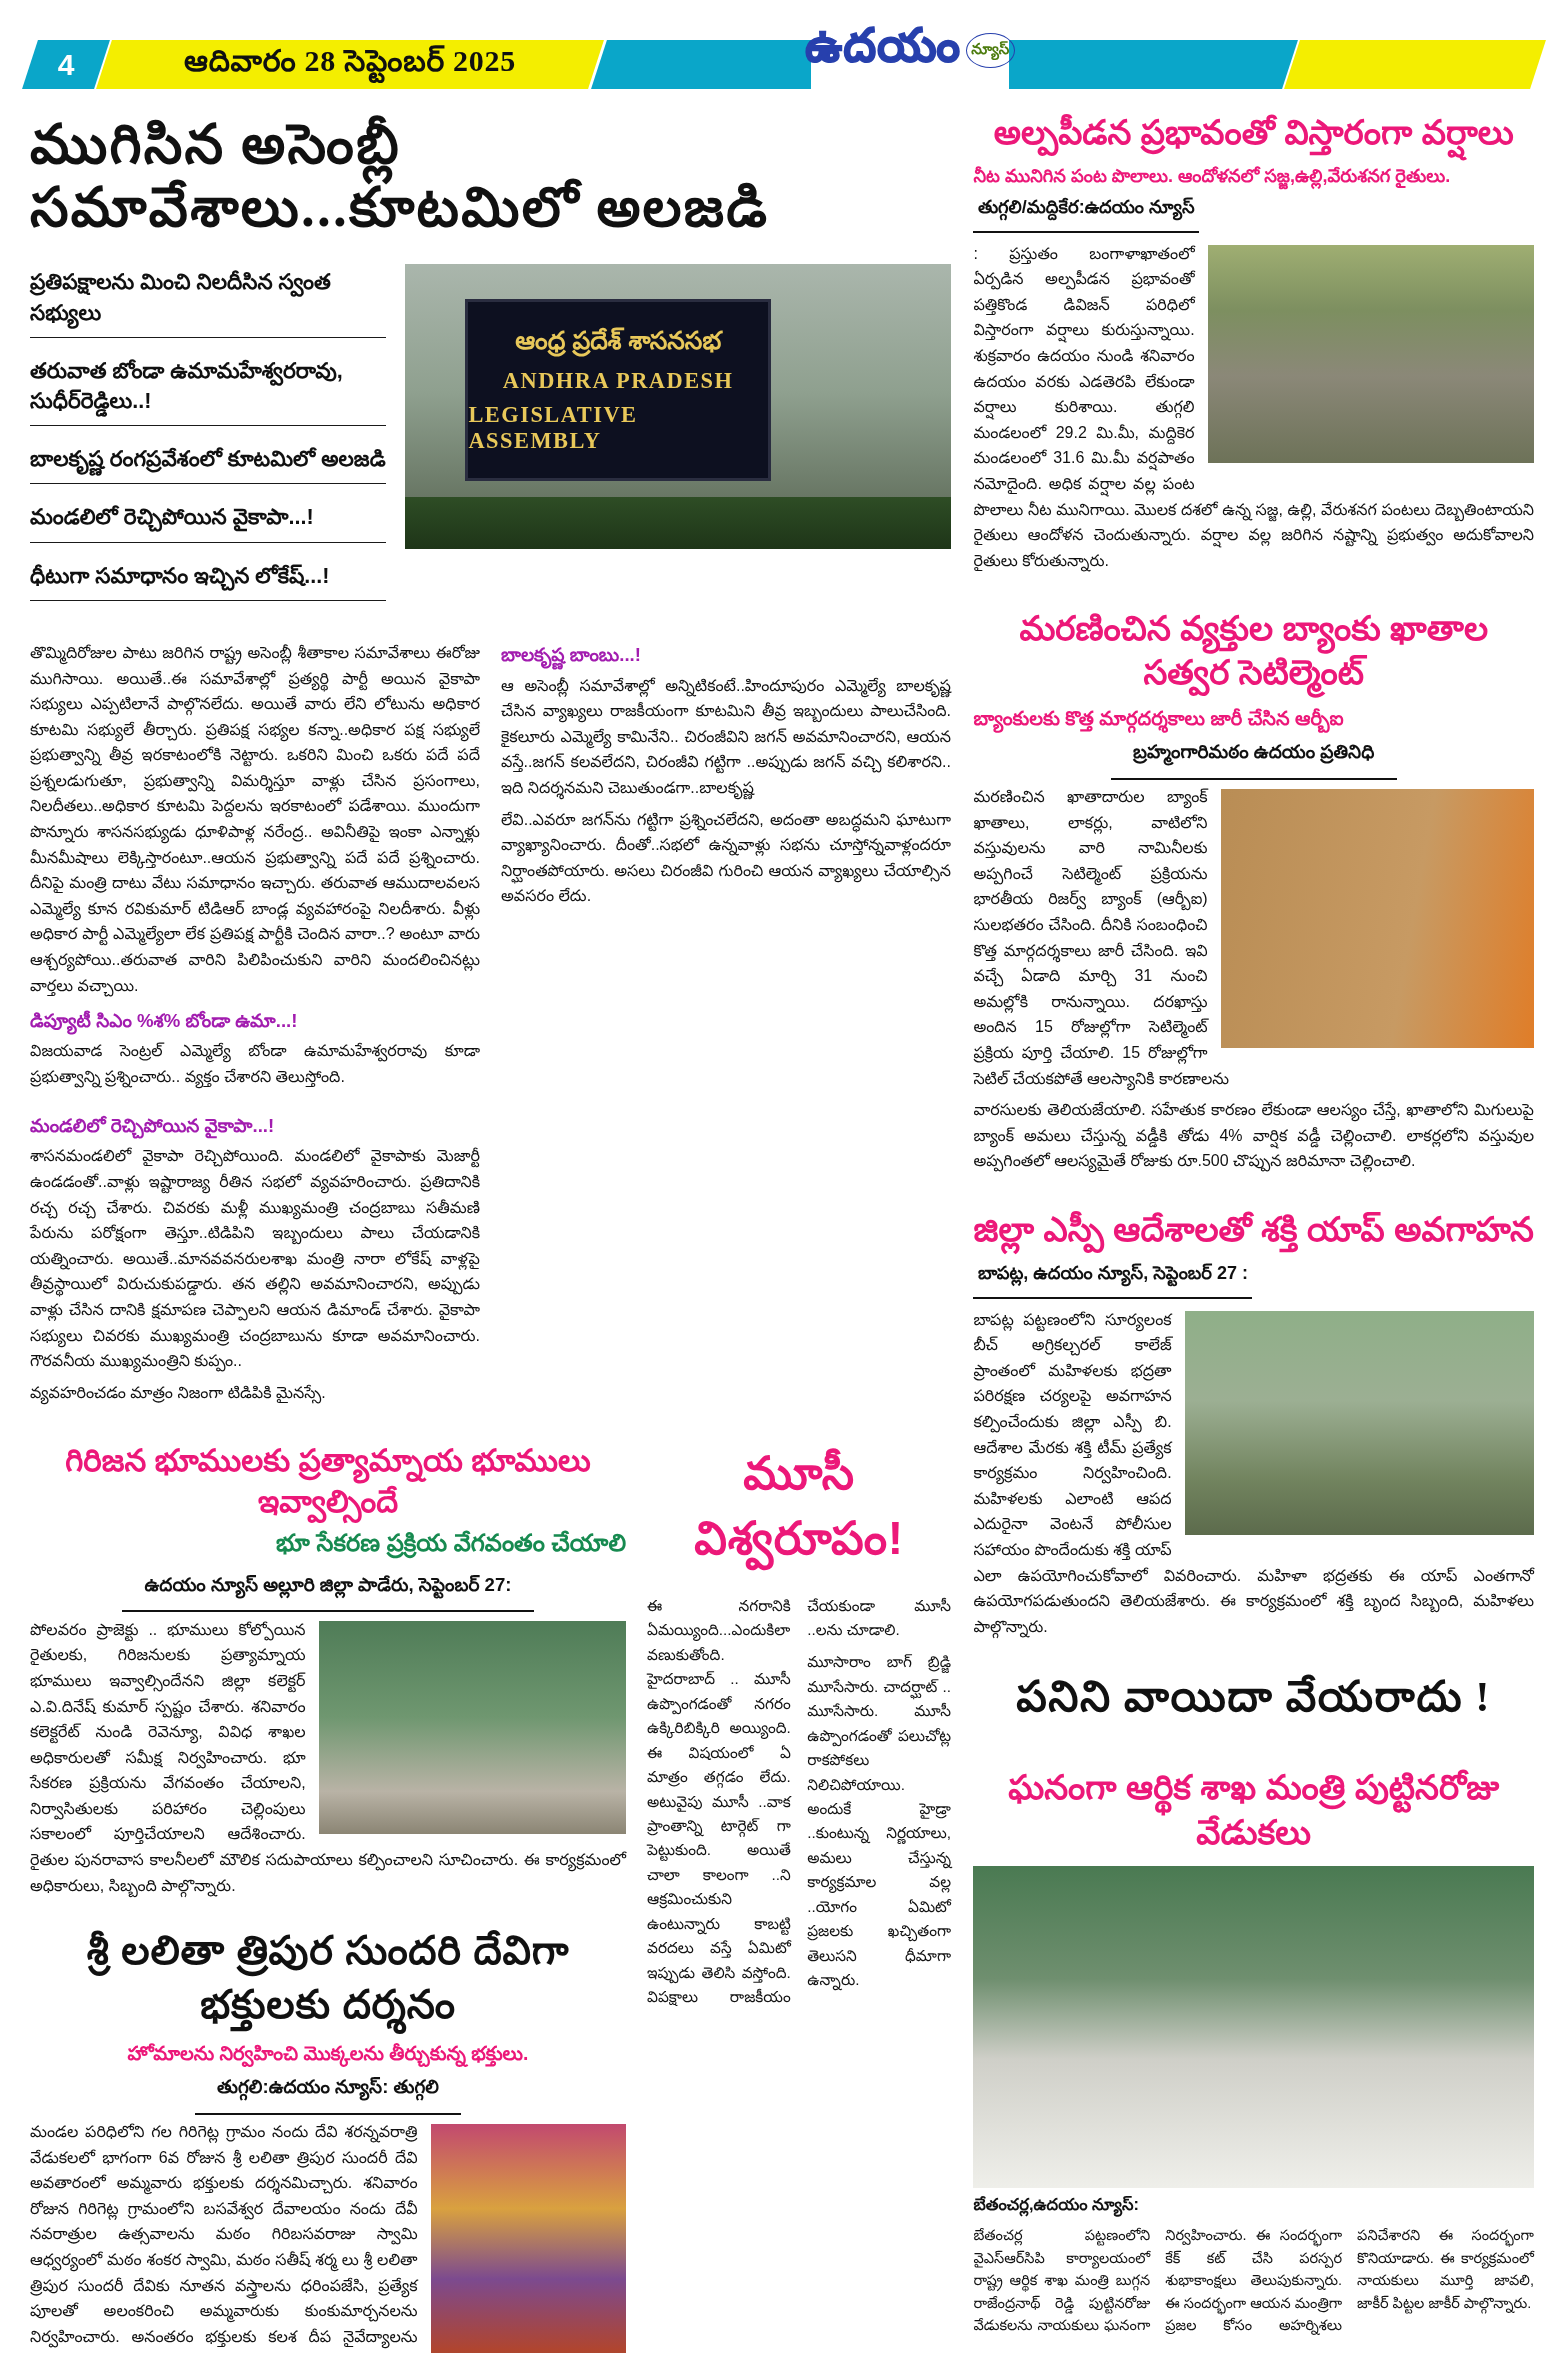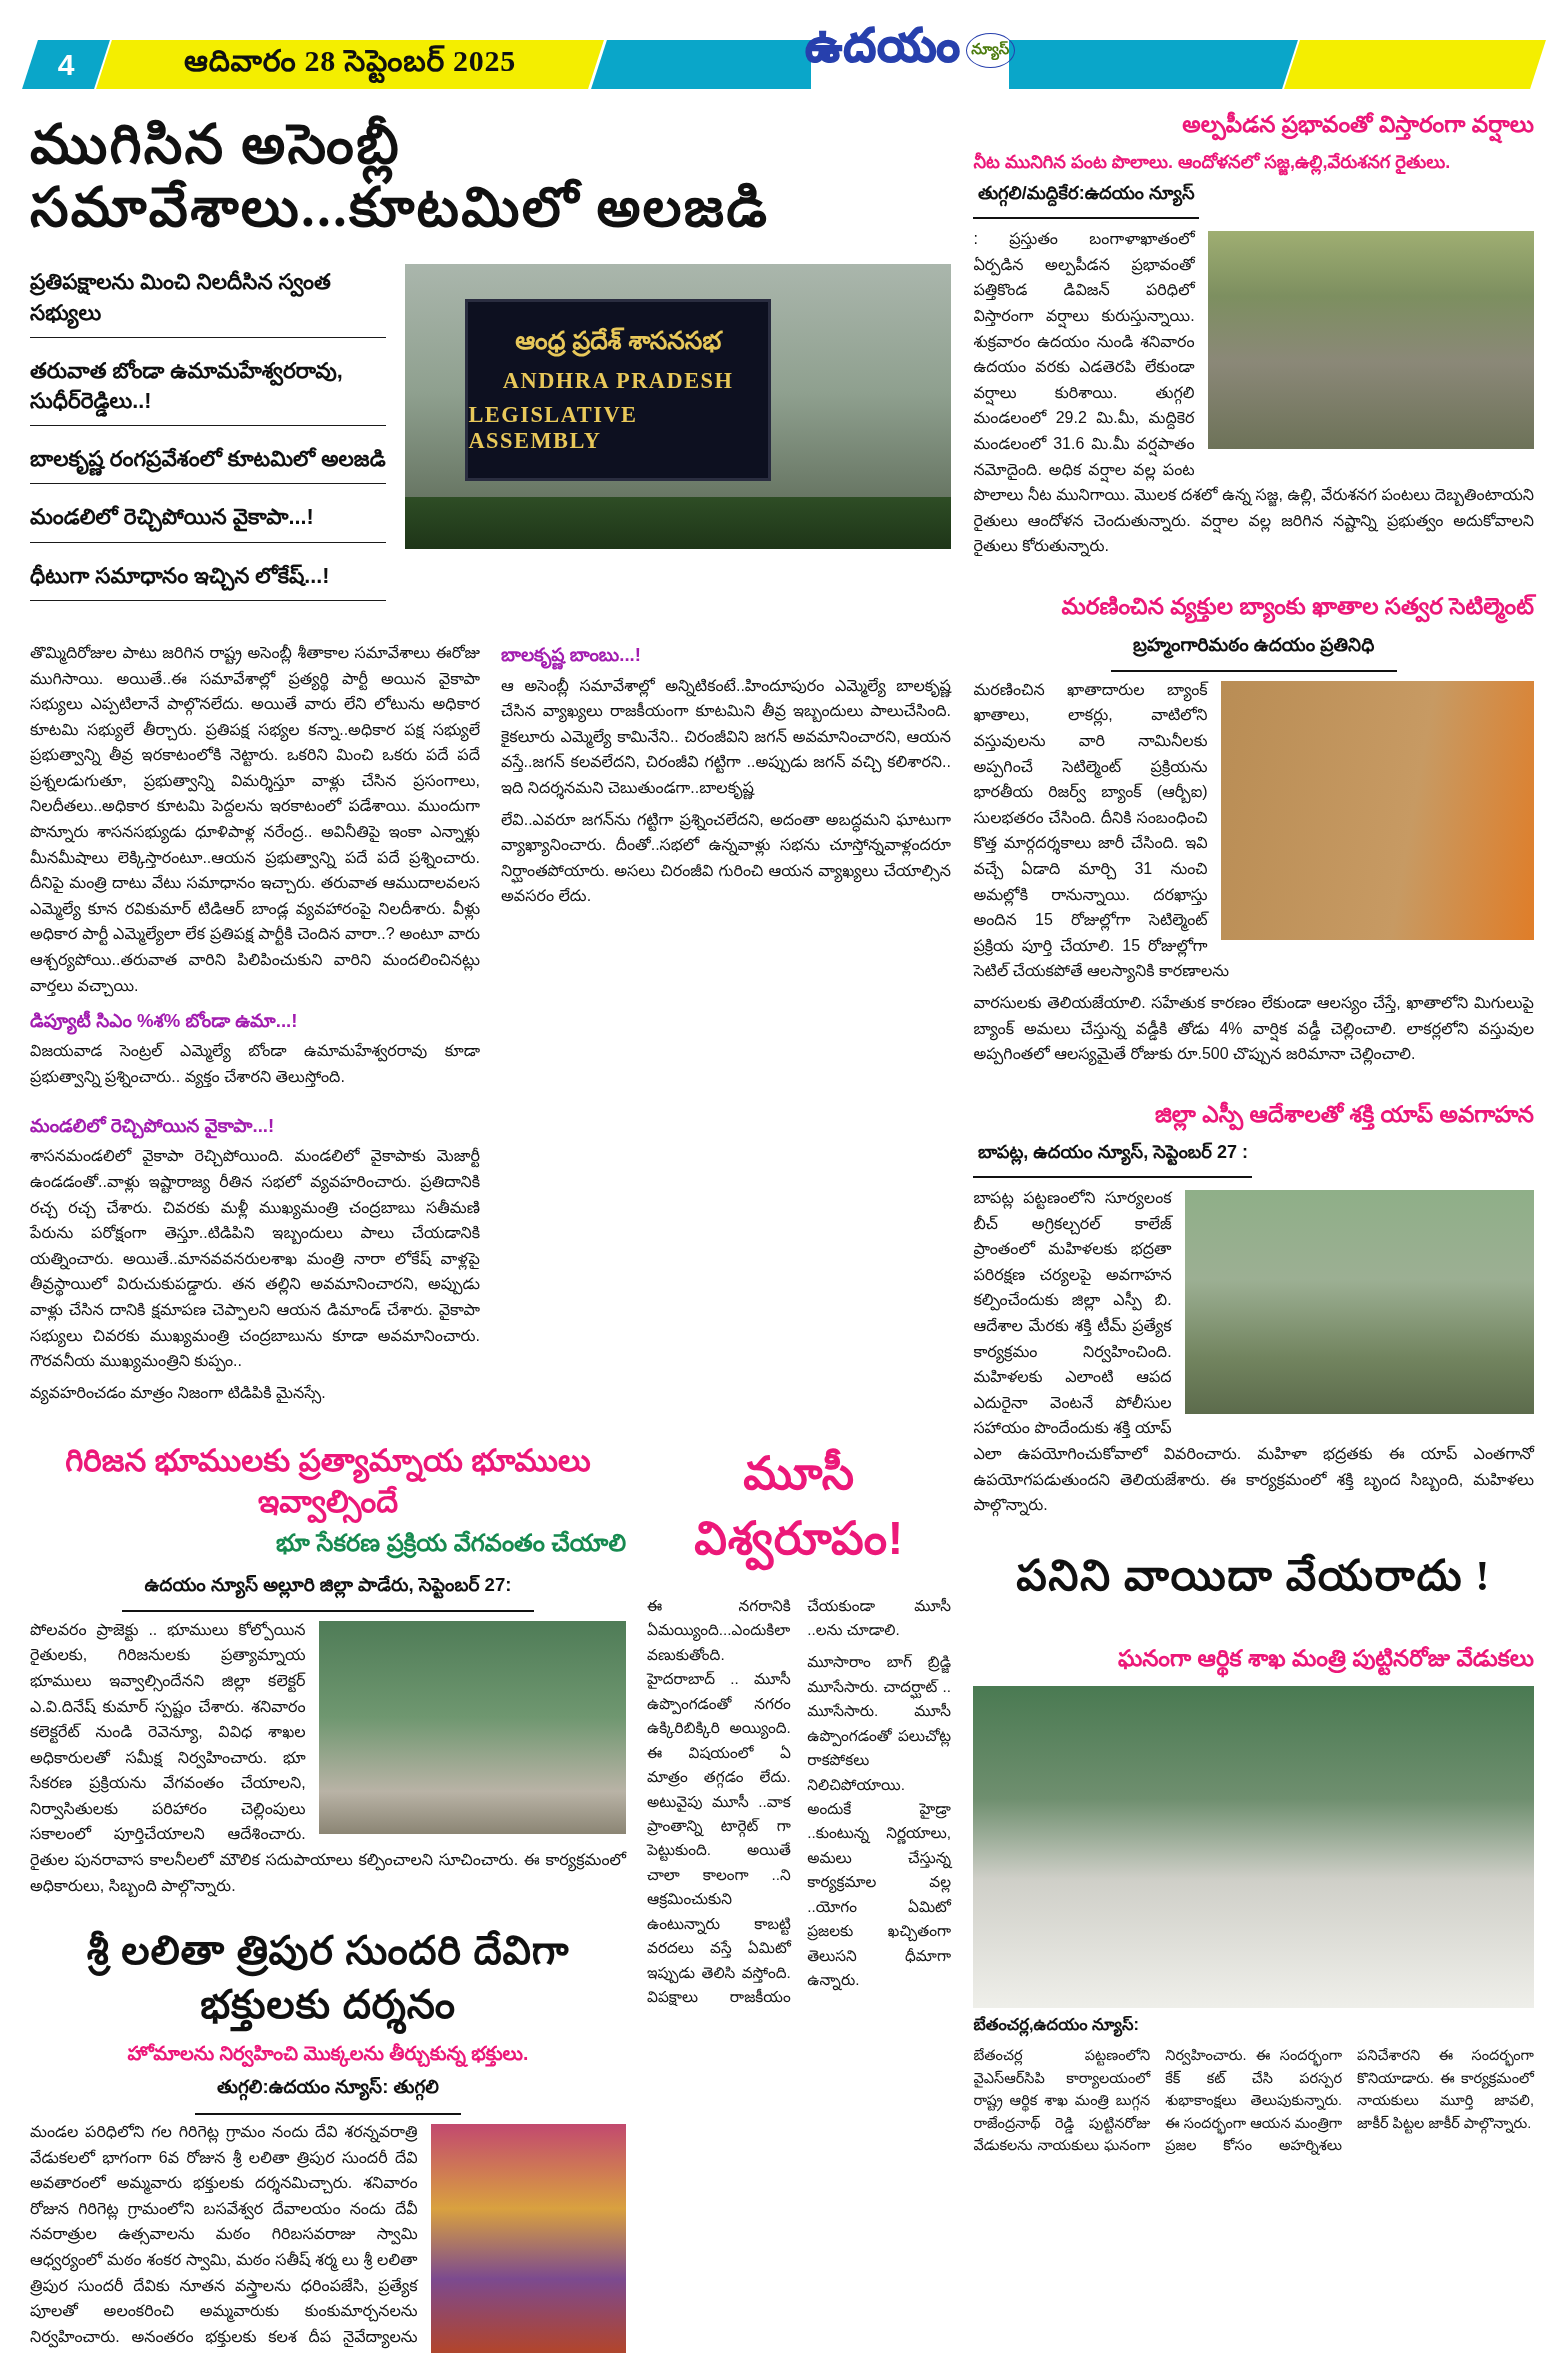--- a/index.html
+++ b/index.html
@@ -46,21 +46,21 @@
   .mid-row{display:grid;grid-template-columns:596px 1fr;gap:21px;margin-top:30px;}
   .g-head1{font-size:31px;font-weight:bold;text-align:center;margin:6px 0 7.5px;line-height:1.3;}
   .g-head2{font-size:24px;font-weight:bold;text-align:right;margin:0 0 10.4px;}
   .m-head{font-size:46px;font-weight:bold;text-align:center;margin:10.4px 0 18px;letter-spacing:0.7px;}
   .l-head{font-size:40px;font-weight:bold;text-align:center;line-height:1.35;margin:25px 0 10.4px;letter-spacing:0.7px;}
   .l-sub{font-size:19.4px;font-weight:bold;text-align:center;margin:0 0 7.5px;}
   .float-photo{float:right;margin:4.5px 0 9px 13.4px;}
   .moosi-body{column-count:2;column-gap:16.4px;font-size:15.3px;}
   
   .rail article{margin-bottom:33px;}
-  .r-head{font-size:23px;font-weight:bold;text-align:right;line-height:1.3;margin:16.4px 0 12px;}
+  .r-head{font-size:34px;font-weight:bold;text-align:center;line-height:1.3;margin:16.4px 0 12px;}
   .r-sub{font-size:18px;font-weight:bold;text-align:left;margin:8px 0 6px;}
   .r-dateline{font-weight:bold;font-size:18px;margin:4.5px 0 7.5px;}
   .r-dateline span{display:inline-block;border-bottom:2.2px solid #111;padding:0 4.5px 9px;}
   .wide-photo{width:100%;height:322px;margin:3px 0 7.5px;}
   .b-caption{font-weight:bold;font-size:16.4px;margin:1.5px 0 6px;}
   .b-body{column-count:3;column-gap:15px;font-size:14.5px;line-height:1.55;text-align:justify;}
   .p-head{font-size:43px;font-weight:bold;text-align:center;margin:19.4px 0 21px;letter-spacing:1.5px;font-family:"Liberation Serif","DejaVu Serif",serif;}
   
   .ph-field{background:linear-gradient(180deg,#9fae72 0%,#7d8f60 30%,#8b8878 60%,#6d7258 100%);}
   .ph-man2{background:linear-gradient(100deg,#b98d55 0%,#c79a63 60%,#e07d28 100%);}
@@ -182,20 +182,21 @@
         <div class="r-sub pink">నీట మునిగిన పంట పొలాలు. ఆందోళనలో సజ్జ,ఉల్లి,వేరుశనగ రైతులు.</div>
         <div class="r-dateline"><span>తుగ్గలి/మద్దికేర:ఉదయం న్యూస్</span></div>
         <div class="body-txt">
           <div class="photo ph-field float-photo" style="width:326px;height:218px;"></div>
           <p style="margin:0;">: ప్రస్తుతం బంగాళాఖాతంలో ఏర్పడిన అల్పపీడన ప్రభావంతో పత్తికొండ డివిజన్ పరిధిలో విస్తారంగా వర్షాలు కురుస్తున్నాయి. శుక్రవారం ఉదయం నుండి శనివారం ఉదయం వరకు ఎడతెరపి లేకుండా వర్షాలు కురిశాయి. తుగ్గలి మండలంలో 29.2 మి.మీ, మద్దికెర మండలంలో 31.6 మి.మీ వర్షపాతం నమోదైంది. అధిక వర్షాల వల్ల పంట పొలాలు నీట మునిగాయి. మొలక దశలో ఉన్న సజ్జ, ఉల్లి, వేరుశనగ పంటలు దెబ్బతింటాయని రైతులు ఆందోళన చెందుతున్నారు. వర్షాల వల్ల జరిగిన నష్టాన్ని ప్రభుత్వం అదుకోవాలని రైతులు కోరుతున్నారు.</p>
         </div>
       </article>
 
       <article>
         <h2 class="r-head pink">మరణించిన వ్యక్తుల బ్యాంకు ఖాతాల సత్వర సెటిల్మెంట్</h2>
+        <div class="r-sub pink" style="font-size:19.4px;">బ్యాంకులకు కొత్త మార్గదర్శకాలు జారీ చేసిన ఆర్బీఐ</div>
         <div class="dateline"><span>బ్రహ్మంగారిమఠం ఉదయం ప్రతినిధి</span></div>
         <div class="body-txt">
           <div class="photo ph-man2 float-photo" style="width:313px;height:259px;"></div>
           <p style="margin:0;">మరణించిన ఖాతాదారుల బ్యాంక్ ఖాతాలు, లాకర్లు, వాటిలోని వస్తువులను వారి నామినీలకు అప్పగించే సెటిల్మెంట్ ప్రక్రియను భారతీయ రిజర్వ్ బ్యాంక్ (ఆర్బీఐ) సులభతరం చేసింది. దీనికి సంబంధించి కొత్త మార్గదర్శకాలు జారీ చేసింది. ఇవి వచ్చే ఏడాది మార్చి 31 నుంచి అమల్లోకి రానున్నాయి. దరఖాస్తు అందిన 15 రోజుల్లోగా సెటిల్మెంట్ ప్రక్రియ పూర్తి చేయాలి. 15 రోజుల్లోగా సెటిల్ చేయకపోతే ఆలస్యానికి కారణాలను</p>
           <p style="margin:6px 0 0;">వారసులకు తెలియజేయాలి. సహేతుక కారణం లేకుండా ఆలస్యం చేస్తే, ఖాతాలోని మిగులుపై బ్యాంక్ అమలు చేస్తున్న వడ్డీకి తోడు 4% వార్షిక వడ్డీ చెల్లించాలి. లాకర్లలోని వస్తువుల అప్పగింతలో ఆలస్యమైతే రోజుకు రూ.500 చొప్పున జరిమానా చెల్లించాలి.</p>
         </div>
       </article>
 
       <article>
         <h2 class="r-head pink">జిల్లా ఎస్పీ ఆదేశాలతో శక్తి యాప్ అవగాహన</h2>

